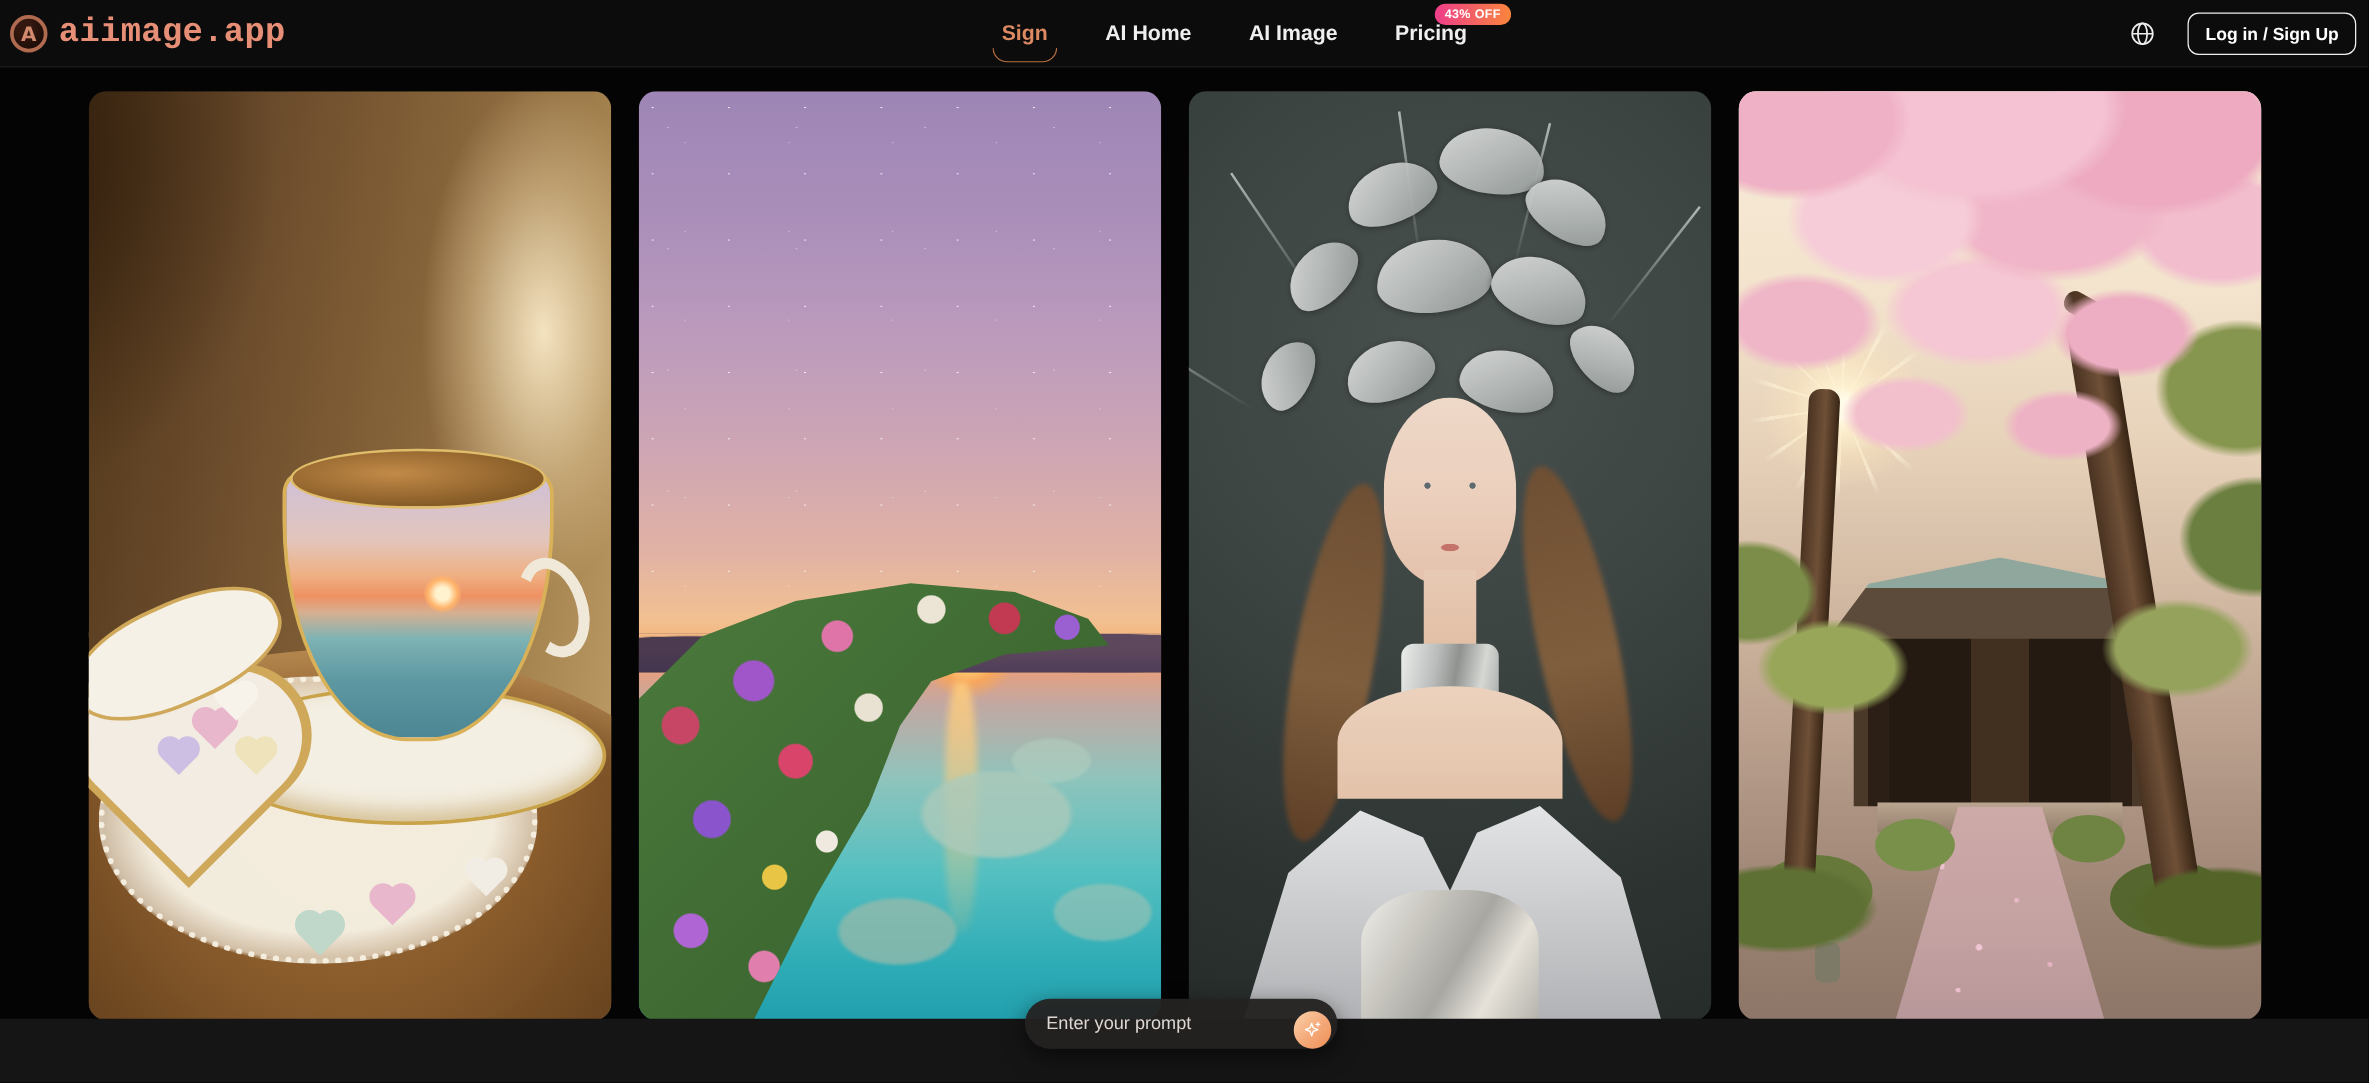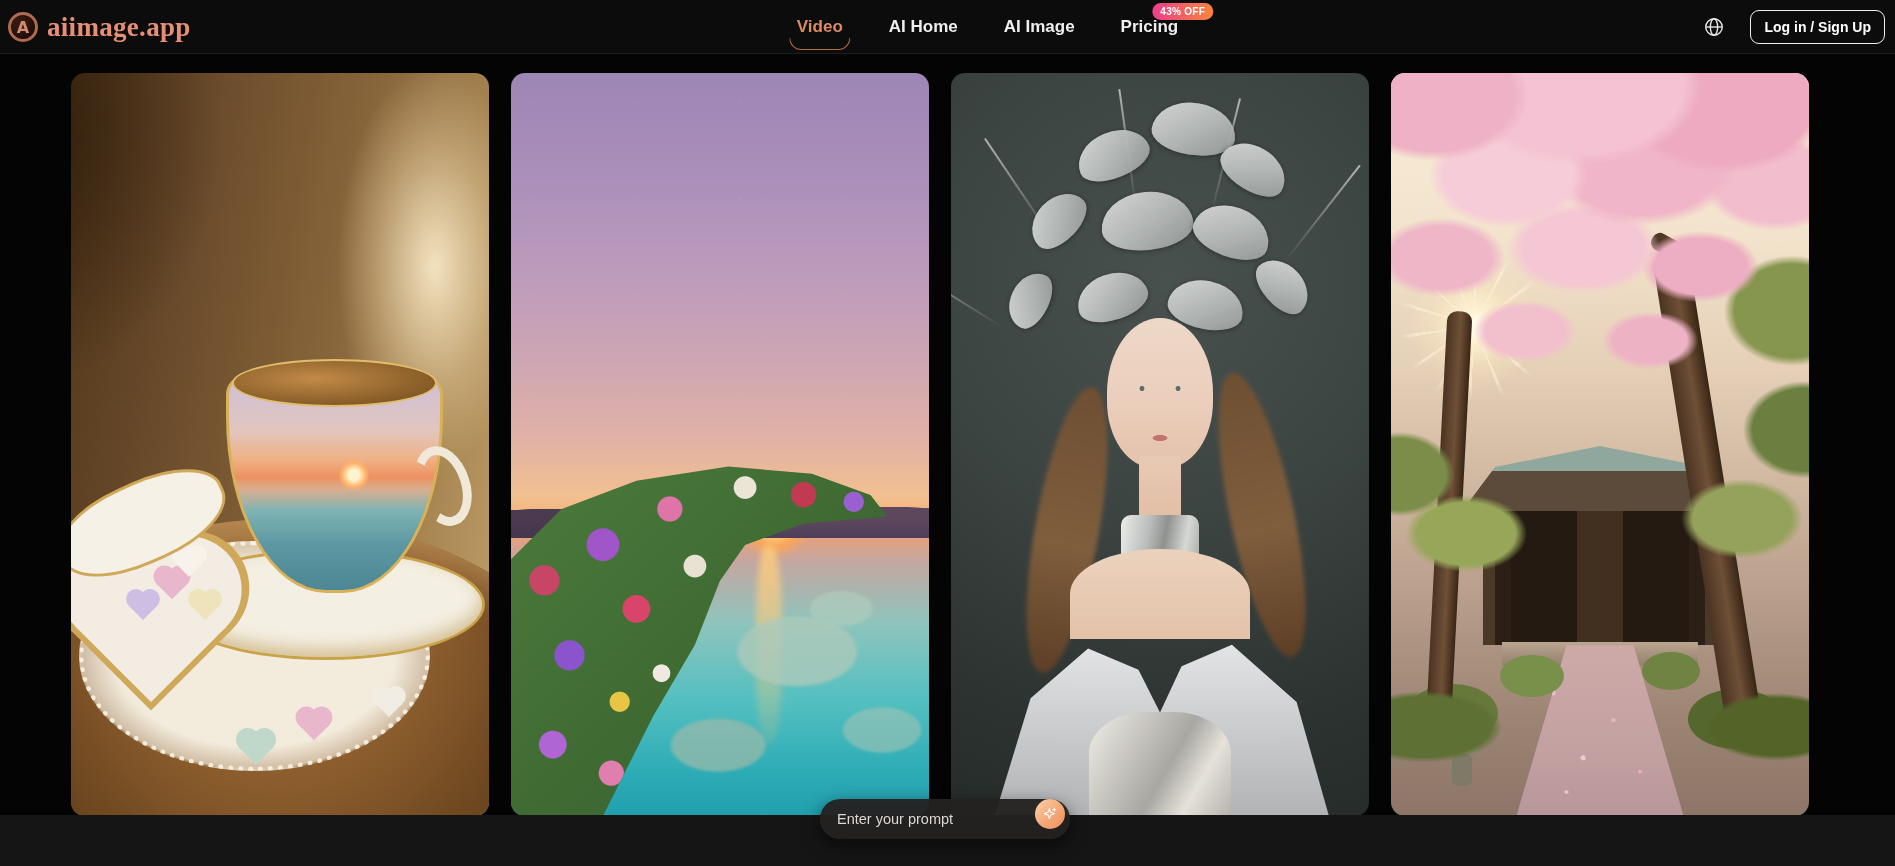--- a/index.html
+++ b/index.html
@@ -9,21 +9,21 @@
 
   
   .nav { position:absolute; top:0; left:0; width:100%; height:54px;
          background:#0c0c0c; border-bottom:1px solid #1b1b1b; z-index:30; }
   .logo { position:absolute; left:8px; top:0; height:54px; display:flex; align-items:center; gap:9px; cursor:pointer; }
   .logo-badge { width:30px; height:30px; border-radius:50%;
     background:radial-gradient(circle at 35% 30%, #33180f 25%, #1d0d08 75%);
     border:3px solid #b06a50; color:#d18a6e; font-weight:bold; font-size:16px;
     display:grid; place-items:center; font-family:"DejaVu Sans", sans-serif; }
   .logo-text { font-size:27px; font-weight:700; color:#e78f76; letter-spacing:.3px;
-    font-family:Liberation Serif, serif; }
+    font-family:Liberation Mono, monospace; }
   .nav-links { position:absolute; left:calc(50% + 40px); top:0; height:54px; transform:translateX(-50%);
     display:flex; align-items:center; gap:46px; }
   .nav-link { position:relative; font-size:17px; font-weight:600; color:#efefef; cursor:pointer; white-space:nowrap; }
   .nav-link.active { color:#dd8a62; }
   .nav-link.active .arc { position:absolute; left:-8px; right:-8px; bottom:-13px; height:12px;
     border:1.5px solid #b9703f; border-top:none; border-radius:0 0 14px 14px; }
   .nav-badge { position:absolute; top:-14px; left:55%; background:linear-gradient(90deg,#ee3d8a,#f9853c);
     color:#fff; font-size:10px; font-weight:700; padding:3px 8px; border-radius:10px; letter-spacing:.3px; }
   .nav-right { position:absolute; right:10px; top:0; height:54px; display:flex; align-items:center; gap:24px; }
   .globe-btn { width:24px; height:24px; display:grid; place-items:center; cursor:pointer; background:none; border:none; }
@@ -200,21 +200,21 @@
   .s-bush { position:absolute; border-radius:50%; }
   .s-lantern { position:absolute; left:13%; bottom:4%; width:34px; height:52px; }
   .s-lantern::before { content:""; position:absolute; top:0; left:50%; transform:translateX(-50%);
     width:34px; height:20px; border-radius:45% 45% 20% 20%; background:#8f8b77; }
   .s-lantern::after { content:""; position:absolute; top:20px; left:50%; transform:translateX(-50%);
     width:20px; height:32px; border-radius:6px; background:#7e7a68; }
 
   
   .footer-strip { position:absolute; top:815px; left:0; width:100%; height:51px; background:#151515; }
   .prompt-bar { position:absolute; top:799px; left:820px; width:250px; height:40px; border-radius:20px;
-    background:rgba(36,34,33,.96); display:flex; align-items:flex-start; z-index:40;
+    background:rgba(36,34,33,.96); display:flex; align-items:flex-end; z-index:40;
     box-shadow:0 6px 18px rgba(0,0,0,.55); }
   .prompt-input { flex:1; height:100%; background:transparent; border:none; outline:none;
     color:#e6e2df; font-size:14.5px; padding-left:17px; font-family:"Liberation Sans", sans-serif; }
   .prompt-input::placeholder { color:#ddd8d4; opacity:1; }
   .prompt-submit { width:30px; height:30px; min-width:30px; border-radius:50%; border:none; cursor:pointer;
     margin-right:5px; display:grid; place-items:center;
     background:linear-gradient(135deg,#fbd2aa 0%,#f4a878 55%,#ee9058 100%); }
 </style>
 </head>
 <body>
@@ -222,21 +222,21 @@
 <div class="stage">
 
   <nav class="nav">
     <div class="logo">
       <span class="logo-badge">A</span>
       <span class="logo-text">aiimage.app</span>
     </div>
 
     <div class="nav-links">
       <div class="nav-link active">
-        <span>Video</span>
+        <span>Sign</span>
         <span class="arc"></span>
       </div>
       <div class="nav-link">
         <span>AI Home</span>
       </div>
       <div class="nav-link">
         <span>AI Image</span>
       </div>
       <div class="nav-link">
         <span>Pricing</span>

